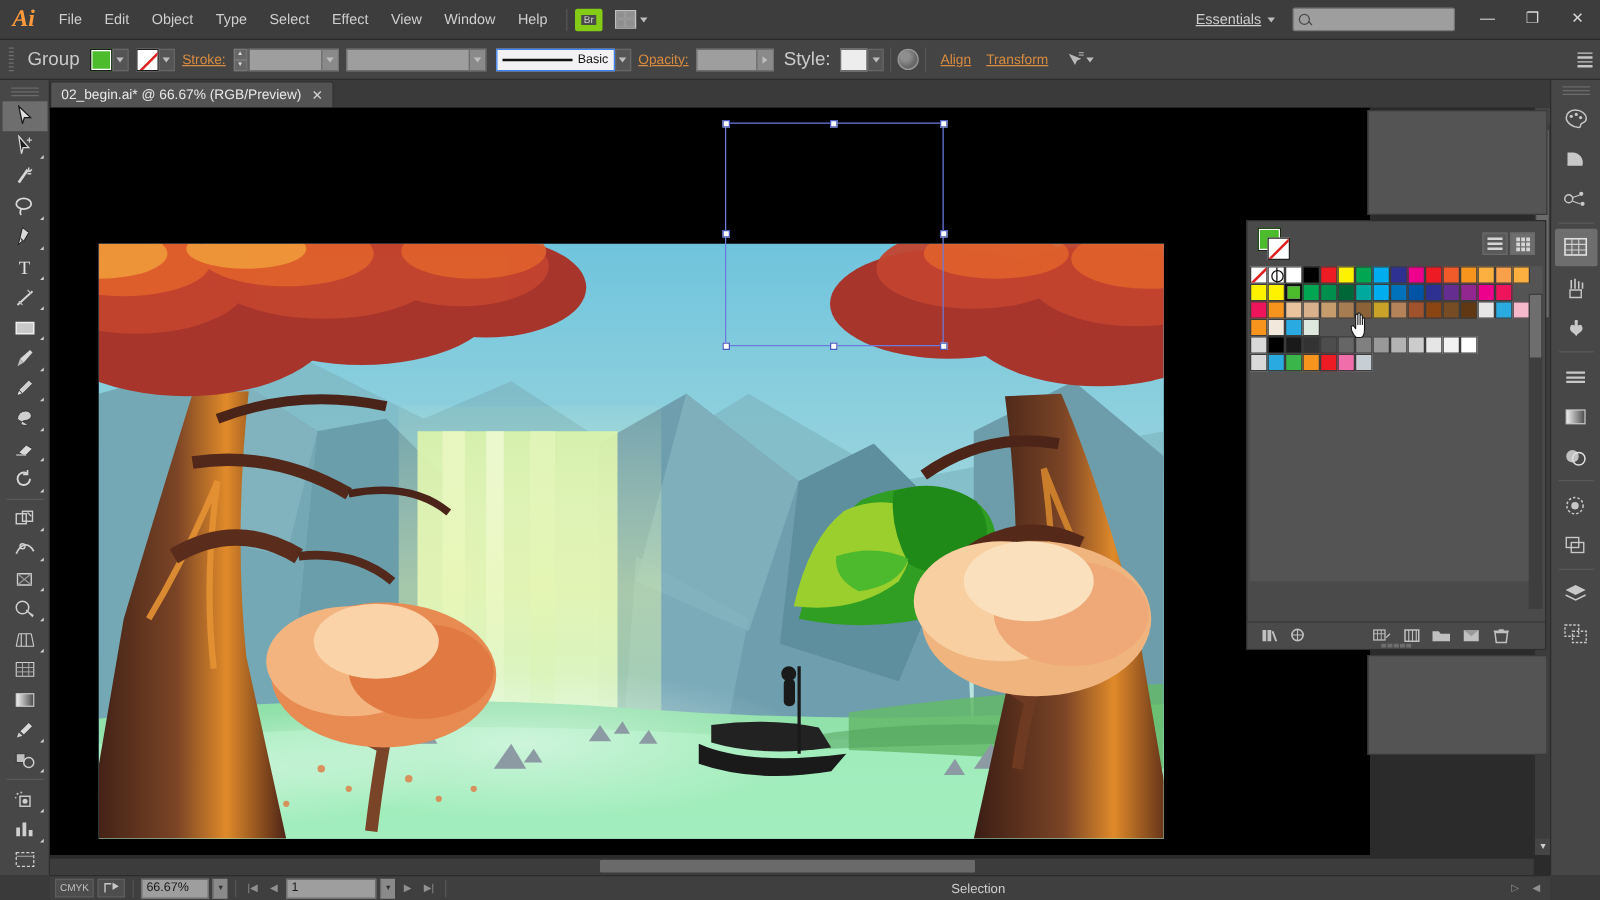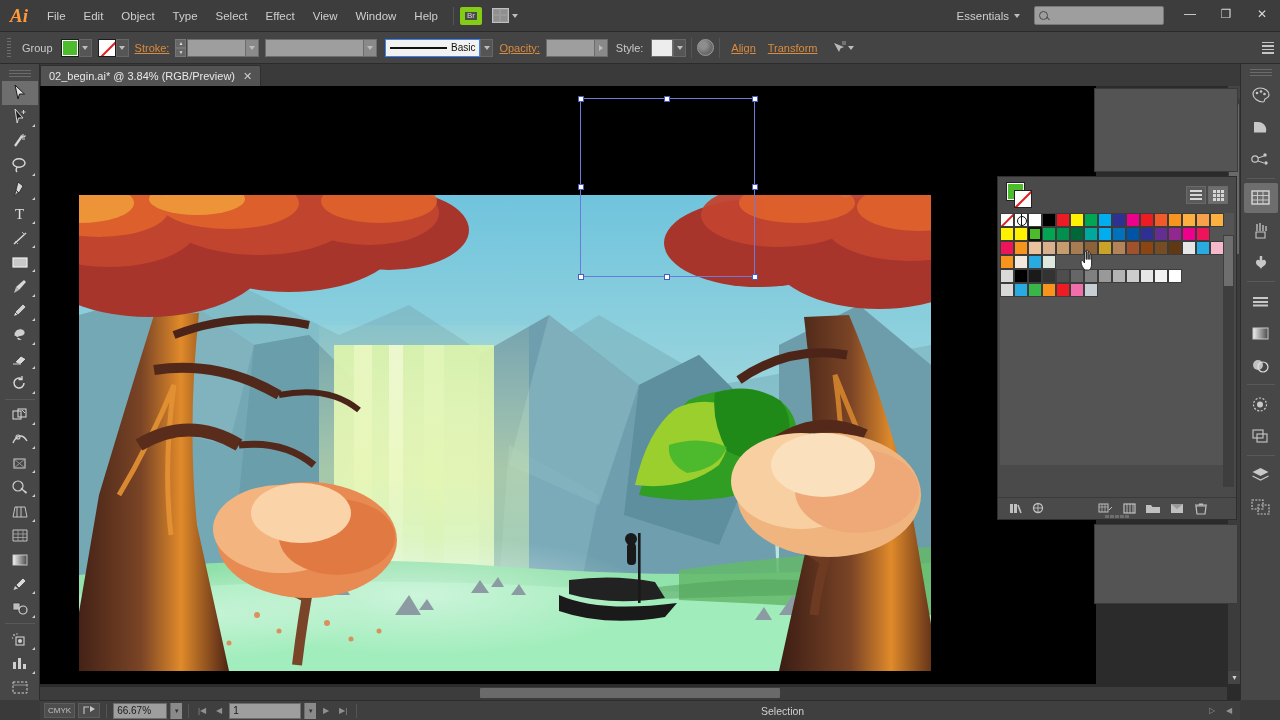--- a/index.html
+++ b/index.html
@@ -36,39 +36,39 @@
   .arrange-btn {
     margin-left:10px; display:flex; align-items:center; gap:3px;
   }
   .arrange-ico {
     width:17px;height:15px;border:1px solid #c0c0c0;display:grid;
     grid-template-columns:7px 8px; grid-template-rows:6px 7px;
   }
   .arrange-ico i { border:0.5px solid #9a9a9a; background:#8f8f8f; }
   .caret { width:0;height:0;border-left:3.5px solid transparent;border-right:3.5px solid transparent;border-top:4px solid #bdbdbd; }
   .spacer { flex:1; }
-  .essentials { font-size:11.5px; color:#cfcfcf; display:flex; align-items:center; gap:5px; padding:0 6px; }
+  .essentials { font-size:11.5px; color:#cfcfcf; display:flex; align-items:center; gap:5px; padding:0 6px;text-decoration:underline; }
   .searchbox {
     width:130px;height:19px;background:#9e9e9e;border:1px solid #777;border-radius:2px;
     display:flex;align-items:center;padding:0 4px;margin:0 8px;
   }
   .mag { width:9px;height:9px;border:1.4px solid #4a4a4a;border-radius:50%;position:relative;}
   .mag:after{content:"";position:absolute;width:4px;height:1.4px;background:#4a4a4a;transform:rotate(45deg);right:-3px;bottom:0;}
   .wbtns { display:flex; height:32px; }
   .wbtn { width:36px;height:28px;display:flex;align-items:center;justify-content:center;color:#d8d8d8;font-size:12px;}
 
   
   .controlbar {
     position:absolute;left:0;top:32px;width:1280px;height:32px;
     background:#444; border-bottom:1px solid #2c2c2c;
     display:flex; align-items:center; padding-left:4px;
   }
   .grip { width:10px;height:22px;display:flex;flex-direction:column;justify-content:center;gap:2px;padding:0 3px;}
   .grip i{display:block;height:1px;background:#6e6e6e;}
-  .cb-label { font-size:11px;color:#cacaca;padding:0 8px; }
+  .cb-label { font-size:15px;color:#cacaca;padding:0 8px; }
   .cb-sep { width:1px;height:20px;background:#555;margin:0 5px; }
   .swatch-btn { width:18px;height:18px;border:1px solid #1c1c1c; }
   .fill-sw { background:#4cbb2c; box-shadow:inset 0 0 0 1px #fff; }
   .none-sw { background:#fff; position:relative; overflow:hidden; }
   .none-sw:after{content:"";position:absolute;left:-3px;top:8px;width:26px;height:2px;background:#e02020;transform:rotate(-45deg);}
   .mini-caret { width:13px;height:18px;background:#555;border:1px solid #666;display:flex;align-items:center;justify-content:center;}
   .cb-link { color:#d98c3f;font-size:11px;text-decoration:underline;padding:0 6px;cursor:pointer; }
   .dd-field {
     height:18px;background:#9e9e9e;border:1px solid #6d6d6d;
     display:flex;align-items:center;color:#222;font-size:10px;padding-left:4px;
@@ -324,21 +324,21 @@
           <i></i>
           <i></i>
           <i></i>
           <i></i>
         </div>
     </div>
   </div>
 
   <div class="tabbar">
     <div class="doctab">
-      <span>02_begin.ai* @ 3.84% (RGB/Preview)</span>
+      <span>02_begin.ai* @ 66.67% (RGB/Preview)</span>
       <span class="tabclose">✕</span>
     </div>
   </div>
 
   <div class="toolbar">
     <div class="tb-grip">
         <i></i>
         <i></i>
         <i></i>
       </div>

